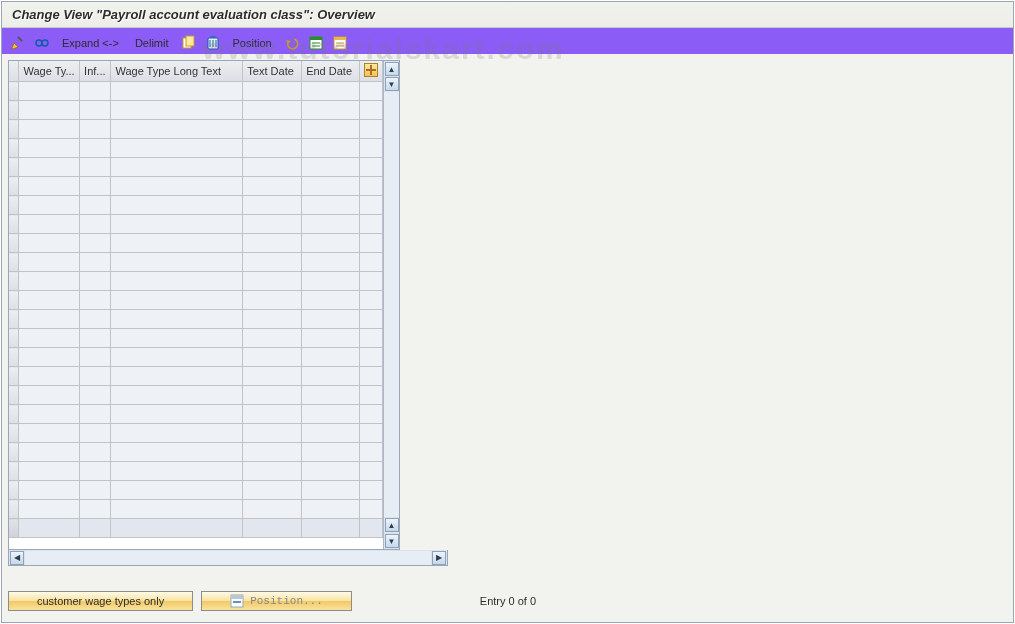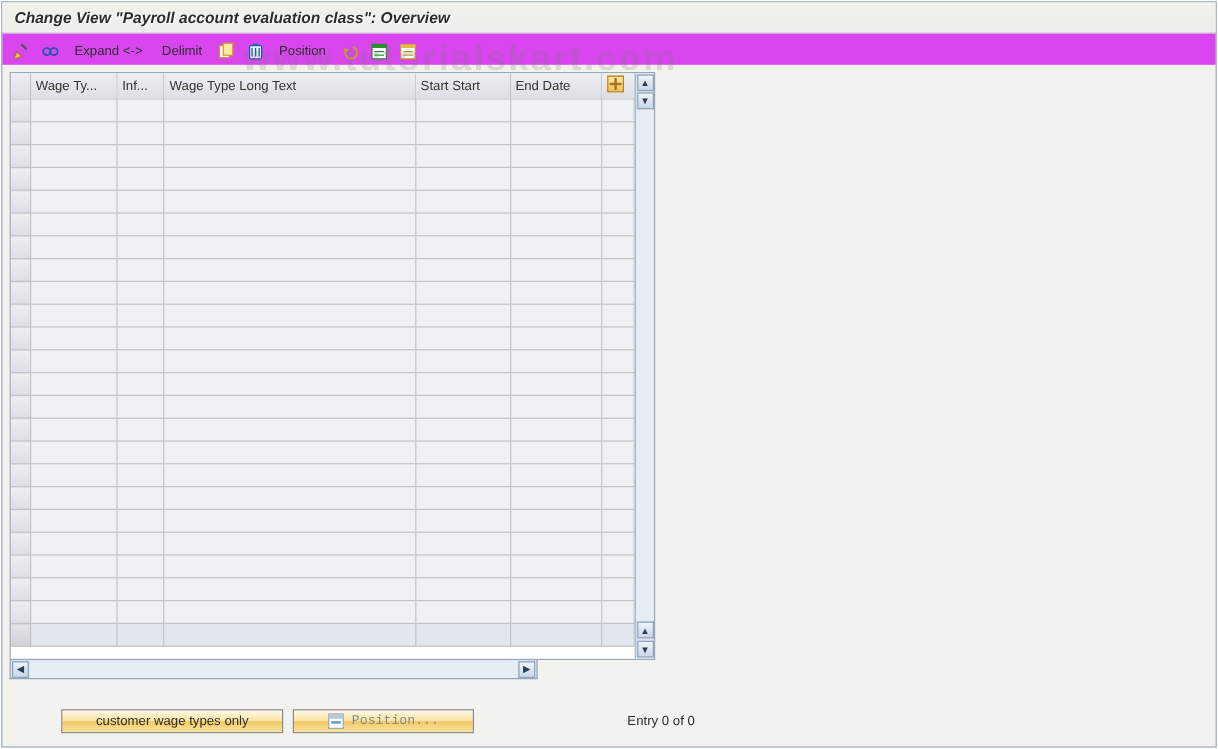--- a/index.html
+++ b/index.html
@@ -2,27 +2,27 @@
 <html><head>
   <meta charset="utf-8">
   <style>
     * { margin:0; padding:0; box-sizing:border-box; }
     html, body { width:1015px; height:624px; font-family:Arial,Helvetica,sans-serif; font-size:11px; background:#fff; overflow:hidden; }
 
     .win { width:1013px; height:622px; margin:1px; border:1px solid #9aa7b8; background:#f2f2ef; position:relative; }
 
     .titlebar { height:26px; background:linear-gradient(#f2f2ec,#eceee9); border-bottom:1px solid #c8c8c8; padding:5px 10px; font-size:13px; font-weight:bold; font-style:italic; color:#2d2d2d; text-shadow:1px 1px 0 #fff; }
 
-    .toolbar { height:26px; padding:3px 6px 0 6px; display:flex; align-items:center; gap:4px; background:#d946ef; }
+    .toolbar { height:26px; padding:3px 6px 0 6px; display:flex; align-items:center; gap:4px; background:#8b5cf6; }
     .tbtn { display:inline-flex; align-items:center; justify-content:center; min-width:18px; height:18px; padding:0 2px; cursor:pointer; }
     .ttxt { padding:0 6px; color:#2d2d2d; cursor:pointer; height:18px; line-height:18px; }
 
     .workarea { position:absolute; left:6px; top:58px; bottom:48px; right:6px; }
 
-    .grid-shell { width:538px; height:490px; border:1px solid #9aa7b8; background:#fff; display:flex; }
+    .grid-shell { width:392px; height:490px; border:1px solid #9aa7b8; background:#fff; display:flex; }
     .grid-main { flex:1 1 auto; overflow:hidden; }
     .grid-vscroll { width:16px; background:#dbe3ee; border-left:1px solid #a9b7cb; display:flex; flex-direction:column; align-items:center; justify-content:space-between; position:relative; }
     .vs-btn { width:14px; height:14px; margin:1px; background:linear-gradient(#eef4fb,#c8d7e9); border:1px solid #8da3ba; display:flex; align-items:center; justify-content:center; font-size:8px; color:#2b3e52; cursor:pointer; }
     .vs-track { flex:1 1 auto; width:100%; background:#e7edf5; }
 
     table.grid { border-collapse:collapse; width:100%; }
     table.grid th, table.grid td { border-right:1px solid #c3c3c3; border-bottom:1px solid #c3c3c3; height:19px; }
     table.grid thead th { background:linear-gradient(#edeef1,#dcdfe6); color:#333; font-weight:normal; text-align:left; padding:2px 4px; font-size:11px; position:relative; white-space:nowrap; overflow:hidden; }
     table.grid thead th .hlbl { white-space:nowrap; overflow:hidden; text-overflow:ellipsis; display:block; }
     table.grid thead th.rowhdr { width:14px; background:linear-gradient(#edeef1,#dcdfe6); }
@@ -32,21 +32,21 @@
     .cfgico::after { content:""; display:block; width:10px; height:2px; background:#ad6e26; margin:-6px auto 0 auto; }
     table.grid tbody td.rowhdr { background:linear-gradient(#edeef1,#dcdfe6); width:14px; cursor:pointer; }
     table.grid tbody td.cell { background:#eef2f7; padding:0 4px; font-size:11px; color:#333; }
     table.grid tbody tr.last td.cell { background:#e1e6ef; }
     table.grid tbody tr.last td.rowhdr { background:linear-gradient(#e1e3e6,#cfd2d8); }
 
     .grid-hscroll { width:440px; height:16px; background:#dbe3ee; border:1px solid #9aa7b8; border-top:none; display:flex; align-items:center; }
     .hs-btn { width:14px; height:14px; margin:0 1px; background:linear-gradient(#eef4fb,#c8d7e9); border:1px solid #8da3ba; display:flex; align-items:center; justify-content:center; font-size:8px; color:#2b3e52; cursor:pointer; }
     .hs-track { flex:1 1 auto; height:14px; background:#e7edf5; }
 
-    .footer { position:absolute; left:6px; right:6px; bottom:8px; height:26px; display:flex; align-items:center; gap:8px;margin-left:43px; }
+    .footer { position:absolute; left:6px; right:6px; bottom:8px; height:26px; display:flex; align-items:center; gap:8px; }
     .btn { height:20px; border:1px solid #8c8c8c; background:linear-gradient(#fffbe9,#f9e3a1 48%,#f2c964 52%,#f9e3a1); color:#2d2d2d; padding:0 28px; font-size:11px; cursor:pointer; display:flex; align-items:center; gap:6px; }
     .btn.disabled { color:#888; cursor:default;font-family:Liberation Mono, monospace; }
     .btn .bico { width:14px; height:14px; display:inline-block; }
     .status-entry { margin-left:120px; color:#2d2d2d;text-align:center; }
 
     
     .ico{ display:inline-block; position:relative; }
     .ico svg{ display:block; }
     .wm { position:absolute; top:30px; left:200px; right:10px; font-size:30px; font-weight:bold; letter-spacing:2px; color:rgba(125,125,125,0.22); pointer-events:none; user-select:none; white-space:nowrap; }
   </style>
@@ -147,21 +147,21 @@
               <th>
                   <span class="hlbl">Wage Ty...</span>
                 </th>
               <th>
                   <span class="hlbl">Inf...</span>
                 </th>
               <th>
                   <span class="hlbl">Wage Type Long Text</span>
                 </th>
               <th>
-                  <span class="hlbl">Start Start</span>
+                  <span class="hlbl">Text Date</span>
                 </th>
               <th>
                   <span class="hlbl">End Date</span>
                 </th>
               <th class="cfg"><span class="cfgico"></span></th>
             </tr>
           </thead>
           <tbody id="grid-body">
               <tr>
                 <td class="rowhdr"></td>

